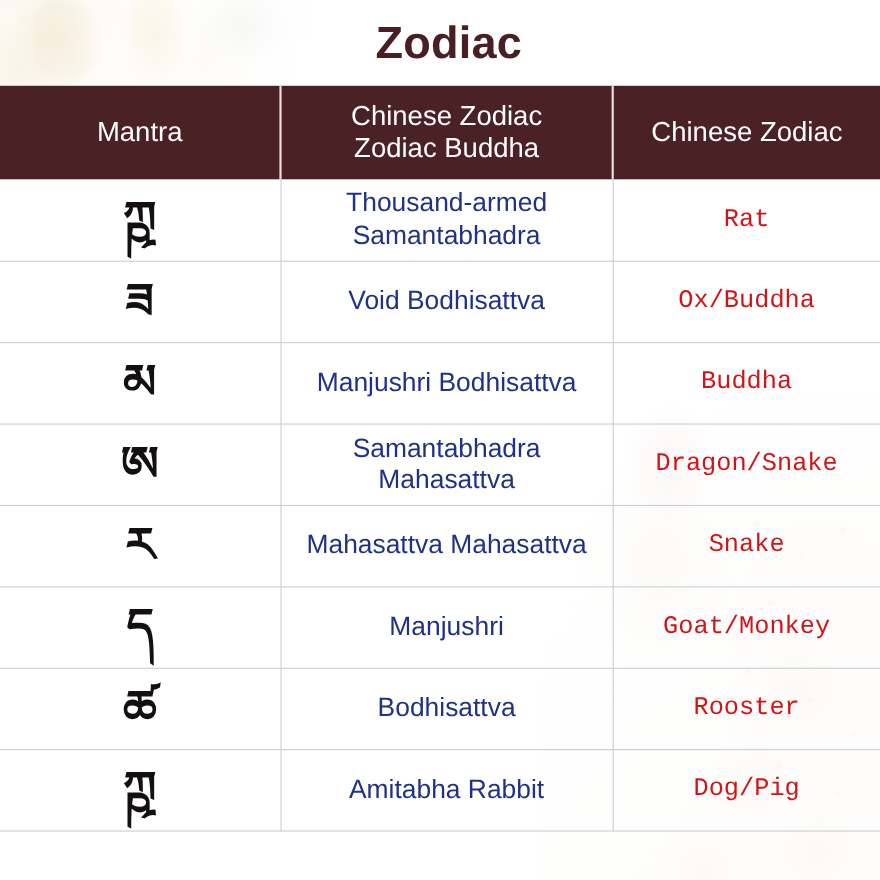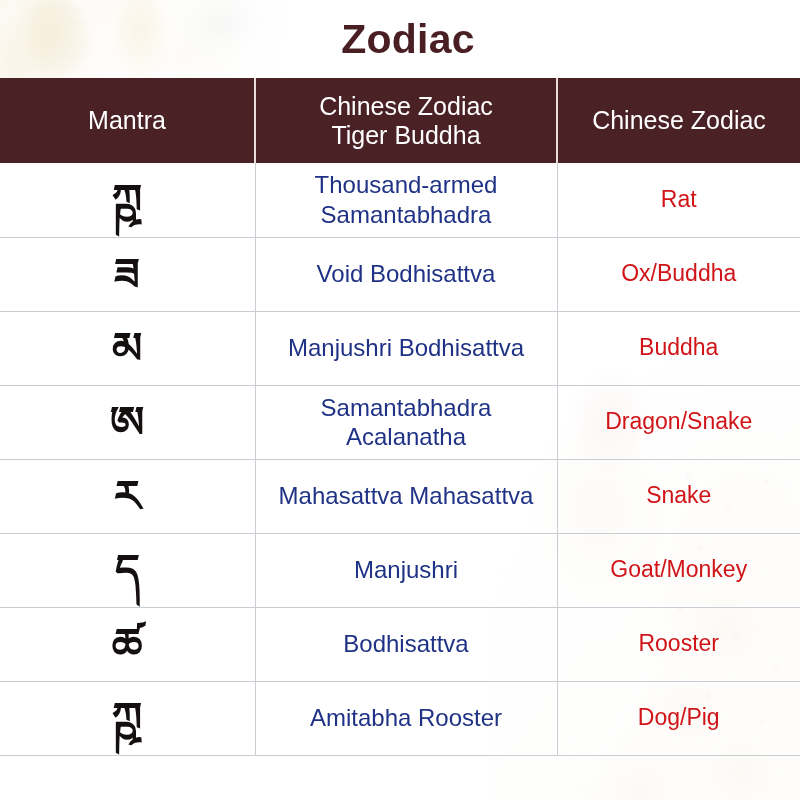--- a/index.html
+++ b/index.html
@@ -171,20 +171,21 @@
 
   .cell-natal {
     color: #1f3285;
     font-size: 24px;
     line-height: 1.22;
   }
   .cell-sign {
     color: #d01418;
     font-size: 23px;
     line-height: 1.2;
+    font-family: Liberation Mono, monospace;
   }
 
   
   .table-footer-space {
     height: 45px;
   }
 </style>
 </head>
 <body>
 
@@ -207,21 +208,21 @@
       <col class="c-natal">
       <col class="c-sign">
     </colgroup>
     <thead>
       <tr>
         <th>
           <span class="hdr-line">Mantra</span>
         </th>
         <th>
           <span class="hdr-line">Chinese Zodiac</span>
-          <span class="hdr-line">Tiger Buddha</span>
+          <span class="hdr-line">Zodiac Buddha</span>
         </th>
         <th>
           <span class="hdr-line">Chinese Zodiac</span>
         </th>
       </tr>
     </thead>
     <tbody>
 
       <tr>
         <td class="cell-mantra">
@@ -253,21 +254,21 @@
         </td>
         <td class="cell-sign">Buddha</td>
       </tr>
 
       <tr>
         <td class="cell-mantra">
           <span class="mantra-glyph">ཨ</span>
         </td>
         <td class="cell-natal">
           <div>Samantabhadra</div>
-          <div>Acalanatha</div>
+          <div>Mahasattva</div>
         </td>
         <td class="cell-sign">Dragon/Snake</td>
       </tr>
 
       <tr>
         <td class="cell-mantra">
           <span class="mantra-glyph">ར</span>
         </td>
         <td class="cell-natal">
           <div>Mahasattva Mahasattva</div>
@@ -293,21 +294,21 @@
           <div>Bodhisattva</div>
         </td>
         <td class="cell-sign">Rooster</td>
       </tr>
 
       <tr>
         <td class="cell-mantra">
           <span class="mantra-glyph">ཀྵ</span>
         </td>
         <td class="cell-natal">
-          <div>Amitabha Rooster</div>
+          <div>Amitabha Rabbit</div>
         </td>
         <td class="cell-sign">Dog/Pig</td>
       </tr>
 
     </tbody>
   </table>
 
   <div class="table-footer-space"></div>
 
 </div>

